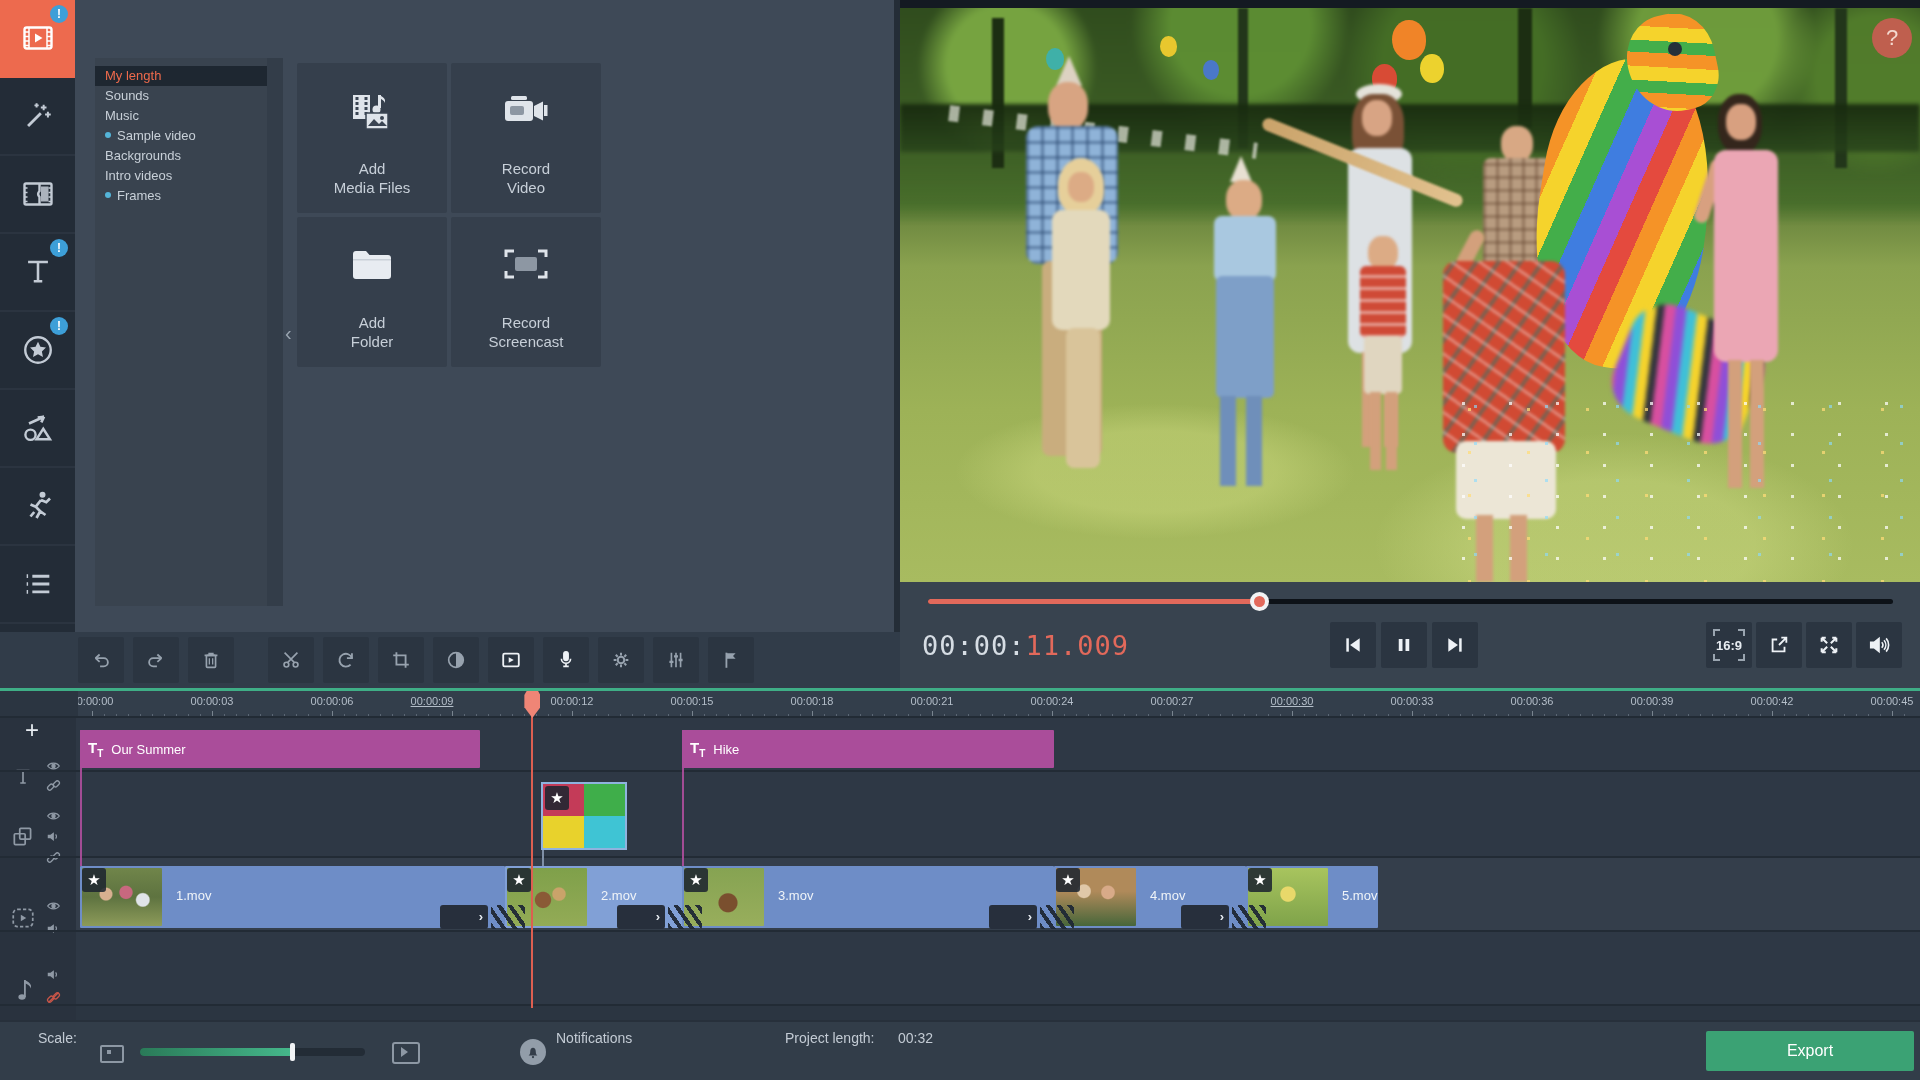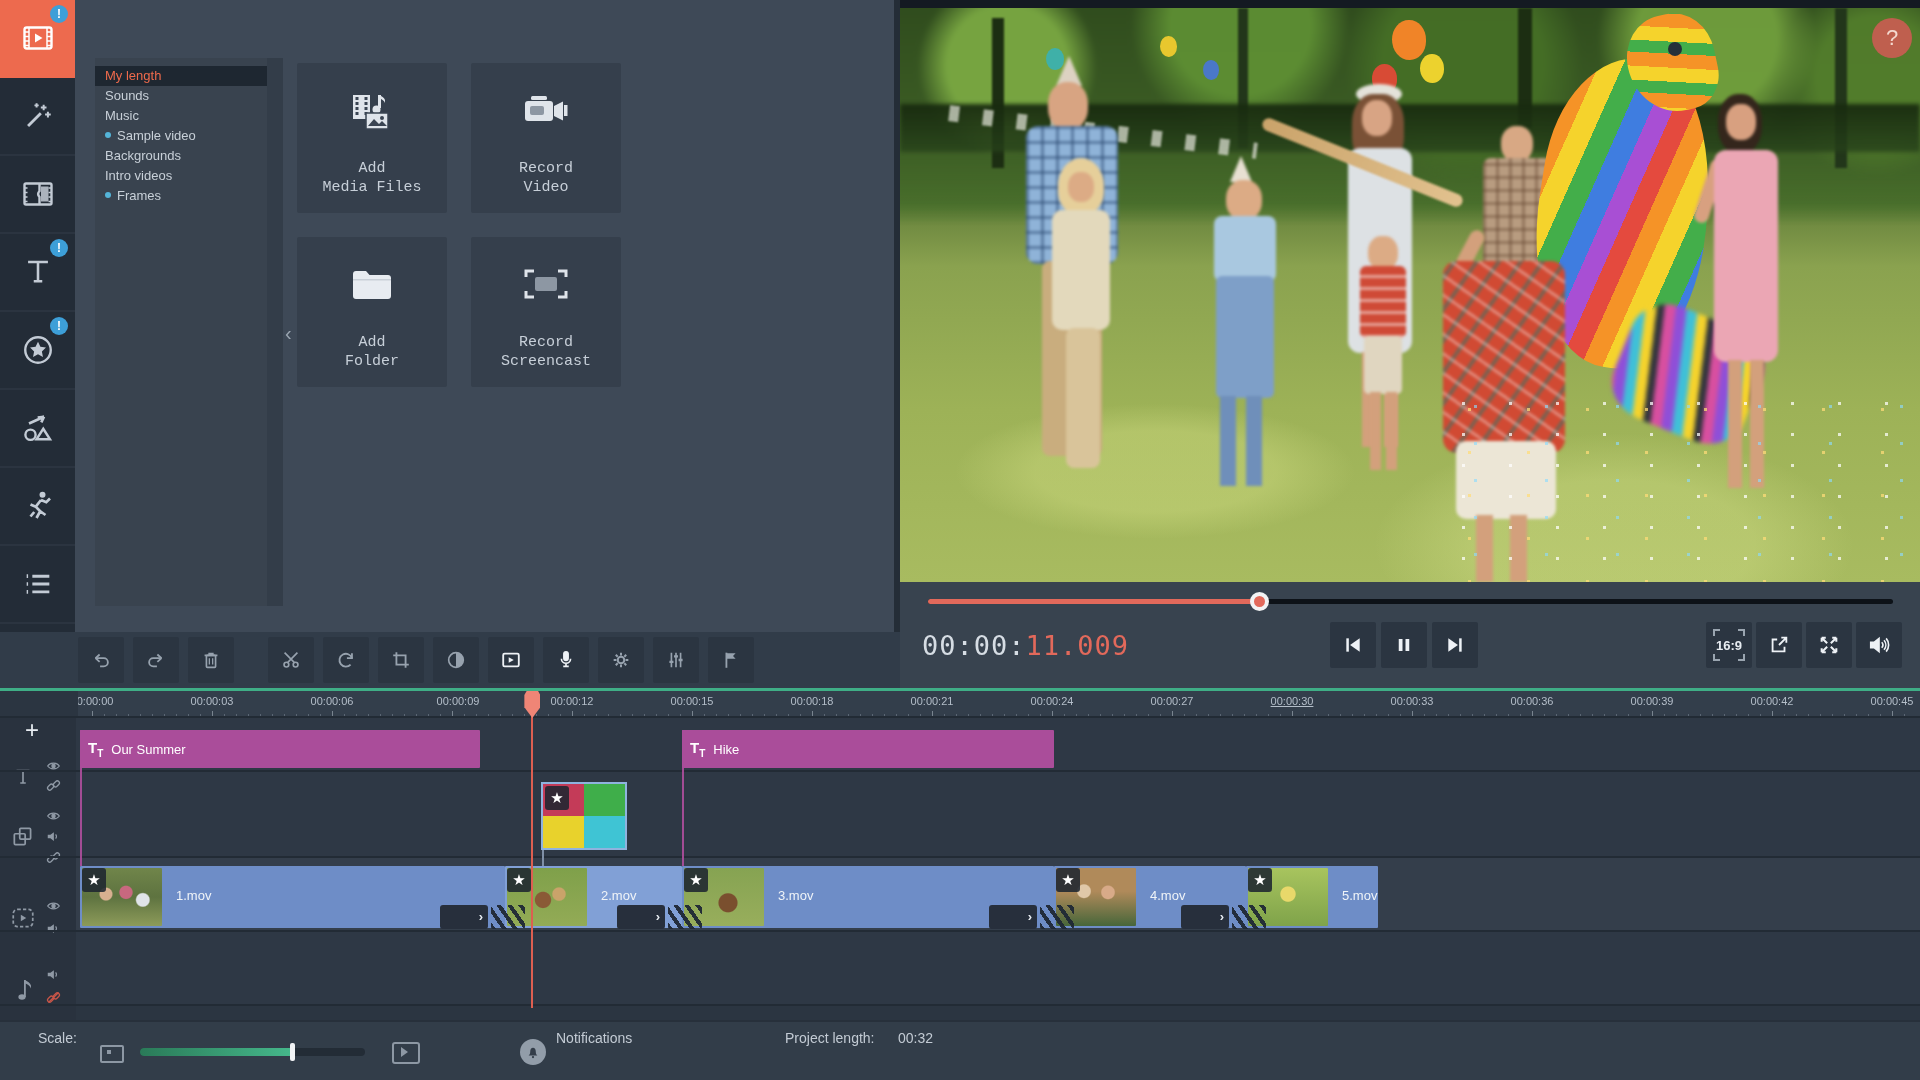--- a/index.html
+++ b/index.html
@@ -17,21 +17,21 @@
 
   
   #import-panel{position:absolute;left:75px;top:0;width:825px;height:632px;background:#3e4957;}
   #import-title{position:absolute;left:0;top:12px;width:820px;text-align:center;font-size:27px;color:#dfe5ec;letter-spacing:.5px;}
   #library{position:absolute;left:20px;top:58px;width:172px;height:548px;background:#39434f;padding-top:8px;box-sizing:border-box;}
   #library-scroll{position:absolute;left:192px;top:58px;width:16px;height:548px;background:#333d49;}
   .lib-item{position:relative;padding:2px 10px;font-size:13px;color:#c8d0d8;line-height:16px;cursor:pointer;white-space:nowrap;}
   .lib-item.selected{background:#1e2731;color:#ee6a4c;}
   .lib-item .dot{display:inline-block;width:6px;height:6px;border-radius:50%;background:#54b4d8;margin-right:6px;vertical-align:2px;}
   #collapse-chevron{position:absolute;left:210px;top:322px;color:#9aa5b1;font-size:20px;cursor:pointer;}
-  #cards{position:absolute;left:222px;top:63px;display:grid;grid-template-columns:150px 150px;grid-auto-rows:150px;gap:24px;font-family:Liberation Mono, monospace;}
+  #cards{position:absolute;left:222px;top:63px;display:grid;grid-template-columns:150px 150px;grid-auto-rows:150px;gap:4px;}
   .card{position:relative;background:#353f4c;border-radius:2px;cursor:pointer;}
   .card-icon{position:absolute;left:0;top:30px;width:100%;display:flex;justify-content:center;color:#dfe4ea;}
   .card-label{position:absolute;left:0;bottom:16px;width:100%;text-align:center;font-size:15px;line-height:19px;
               color:#c7cfd8;white-space:pre-line;}
 
   
   #top-strip{position:absolute;left:894px;top:0;width:1026px;height:8px;background:#141a22;}
   #seam{position:absolute;left:894px;top:0;width:6px;height:688px;background:#242d37;}
   #video-frame{position:absolute;left:900px;top:8px;width:1020px;height:574px;overflow:hidden;
                background:linear-gradient(180deg,#33511f 0%,#446a28 18%,#4d742e 34%,#728c42 38%,#8aa24f 45%,#9db257 70%,#a8bb60 100%);}
@@ -581,21 +581,21 @@
       </svg>
     </div>
   </div>
 
   <div id="green-line"></div>
   <div id="timeline">
     <div id="ruler">
         <span class="rlabel" style="left: 14px;">00:00:00</span>
         <span class="rlabel" style="left: 134px;">00:00:03</span>
         <span class="rlabel" style="left: 254px;">00:00:06</span>
-        <span class="rlabel" style="left: 380px;">00:00:09</span>
+        <span class="rlabel" style="left: 354px; text-decoration: underline;">00:00:09</span>
         <span class="rlabel" style="left: 494px;">00:00:12</span>
         <span class="rlabel" style="left: 614px;">00:00:15</span>
         <span class="rlabel" style="left: 734px;">00:00:18</span>
         <span class="rlabel" style="left: 854px;">00:00:21</span>
         <span class="rlabel" style="left: 974px;">00:00:24</span>
         <span class="rlabel" style="left: 1094px;">00:00:27</span>
         <span class="rlabel" style="left: 1214px; text-decoration: underline;">00:00:30</span>
         <span class="rlabel" style="left: 1334px;">00:00:33</span>
         <span class="rlabel" style="left: 1454px;">00:00:36</span>
         <span class="rlabel" style="left: 1574px;">00:00:39</span>
@@ -920,15 +920,16 @@
       </span>
     <div id="bell">
       <svg width="14" height="14" viewBox="0 0 16 16" fill="currentColor">
           <path d="M3,12 h10 c-1.3,-1 -1.8,-2.6 -1.8,-4.4 c0,-2.6 -1.3,-4.4 -3.2,-4.4 s-3.2,1.8 -3.2,4.4 c0,1.8 -.5,3.4 -1.8,4.4 z"></path>
           <circle cx="8" cy="13.8" r="1.3"></circle>
         </svg>
     </div>
     <span class="sb-text" style="left:556px">Notifications</span>
     <span class="sb-text" style="left:785px">Project length:</span>
     <span class="sb-text" style="left:898px">00:32</span>
+    <div id="export-btn">Export</div>
   </div>
 
 </div>
 
 </body></html>

